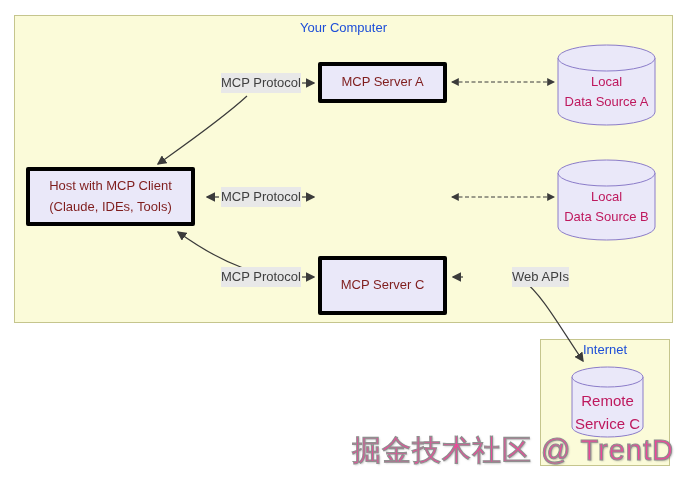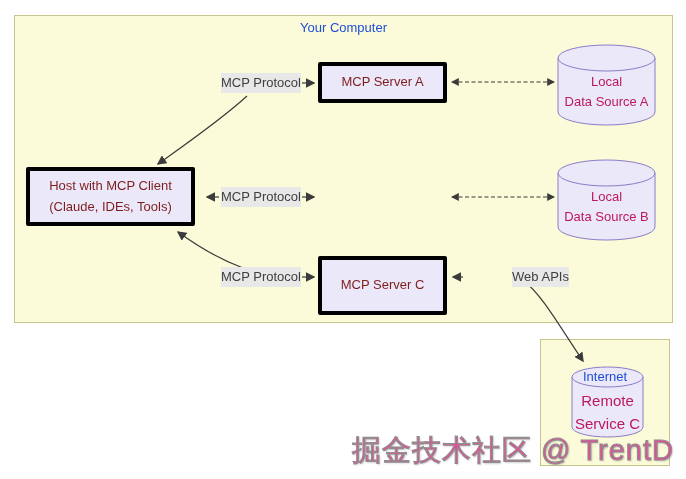--- a/index.html
+++ b/index.html
@@ -72,21 +72,21 @@
     <line x1="302" y1="197" x2="314" y2="197" stroke="#3b3b3b" stroke-width="1.2" marker-end="url(#ah)"></line>
     <line x1="452" y1="197" x2="554" y2="197" stroke="#3b3b3b" stroke-width="1" stroke-dasharray="4 2.5" marker-start="url(#ah)" marker-end="url(#ah)"></line>
 
     <line x1="302" y1="277" x2="314" y2="277" stroke="#3b3b3b" stroke-width="1.2" marker-end="url(#ah)"></line>
     <path d="M243,268 C216,258 196,245 178,232" fill="none" stroke="#3b3b3b" stroke-width="1.2" marker-end="url(#ah)"></path>
     <line x1="463" y1="277" x2="453" y2="277" stroke="#3b3b3b" stroke-width="1.2" marker-end="url(#ah)"></line>
     <path d="M523,280 C543,296 558,324 583,361" fill="none" stroke="#3b3b3b" stroke-width="1.2" marker-end="url(#ah)"></path>
   </svg>
 
   <div class="region-label" style="left:14px;top:20px;width:659px;">Your Computer</div>
-  <div class="region-label" style="left:540px;top:342px;width:130px;margin-top:27px;">Internet</div>
+  <div class="region-label" style="left:540px;top:342px;width:130px;">Internet</div>
 
   <div class="node" style="left:26px;top:167px;width:169px;height:59px;">
     <span>Host with MCP Client</span>
     <span>(Claude, IDEs, Tools)</span>
   </div>
 
   <div class="node" style="left:318px;top:62px;width:129px;height:41px;">
     <span>MCP Server A</span>
   </div>
   <div class="node" style="left:318px;top:256px;width:129px;height:59px;">

